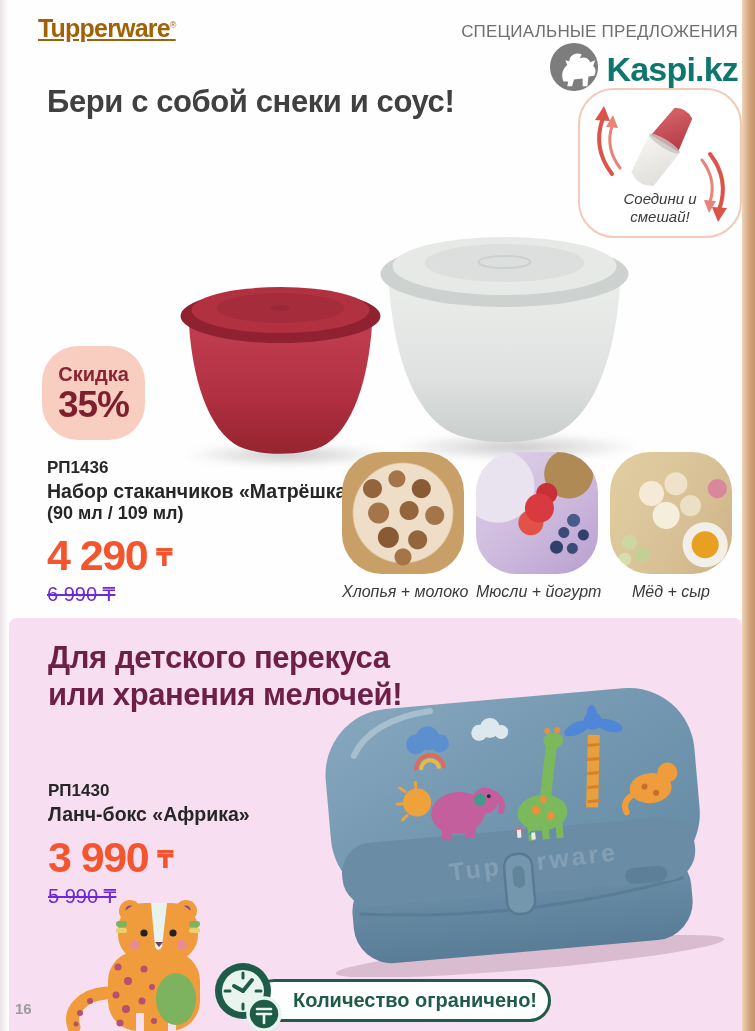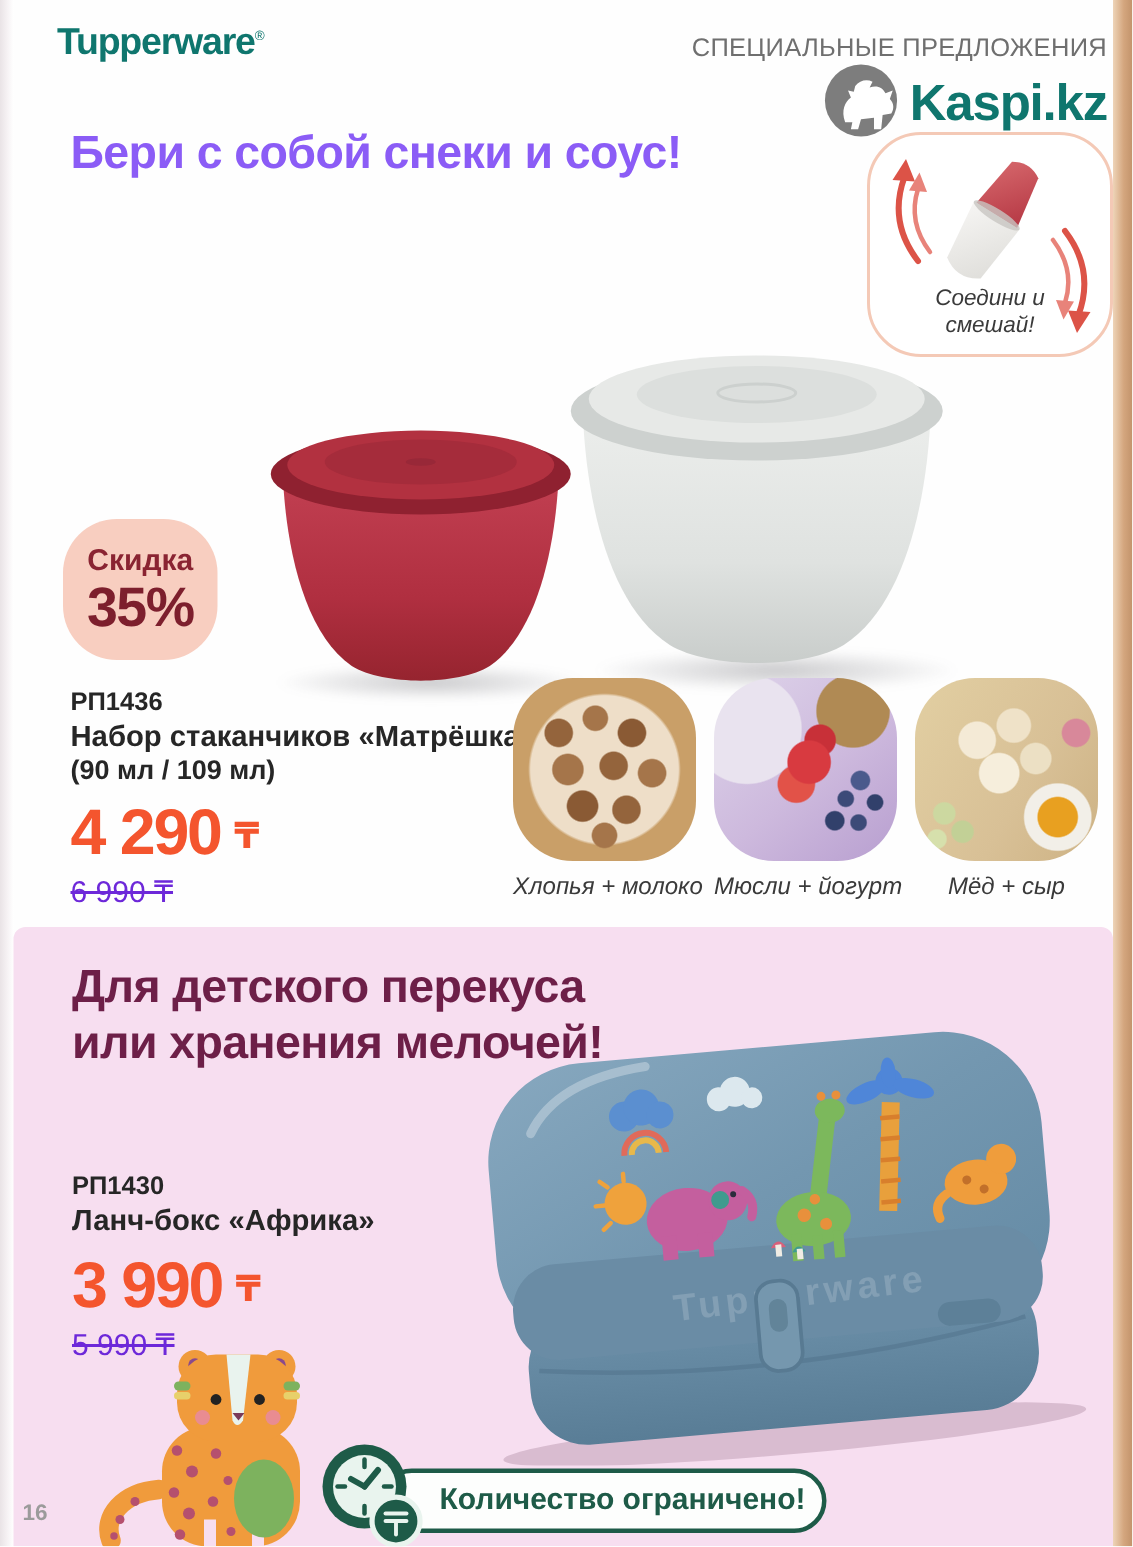--- a/index.html
+++ b/index.html
@@ -8,28 +8,28 @@
   .page { position:relative; width:755px; height:1031px; background:#fefefe; overflow:hidden; }
   .abs { position:absolute; }
 
   
   .edge-left { left:0; top:0; width:9px; height:1031px;
     background:linear-gradient(90deg,#e9e3e6 0,#f6f2f4 55%,#ffffff 100%); }
   .edge-right { left:742px; top:0; width:13px; height:1031px;
     background:linear-gradient(90deg,#eed4b8 0,#d4a67e 55%,#c2936b 100%); }
 
   
-  .brand { left:38px; top:14px; font-size:25px; font-weight:700; color:#0f766e; letter-spacing:-0.8px; }
+  .brand { left:38px; top:14px; font-size:25px; font-weight:700; color:#a16207; letter-spacing:-0.8px;text-decoration:underline; }
   .brand sup { font-size:9px; font-weight:400; }
   .offers { right:17px; top:22px; font-size:17px; font-weight:500; color:#6f6f6f; letter-spacing:0.2px; }
   .kaspi-row { right:17px; top:42px; display:flex; align-items:center; gap:7px; }
   .kaspi-text { font-size:34px; font-weight:700; color:#0f766e; letter-spacing:-0.8px; }
 
   
-  .h1 { left:47px; top:84px; font-size:31px; font-weight:700; color:#8b5cf6; letter-spacing:-0.4px; }
+  .h1 { left:47px; top:84px; font-size:31px; font-weight:700; color:#404040; letter-spacing:-0.4px; }
   .bullets { left:47px; top:130px; width:440px; font-size:19px; color:#3f3f3f; line-height:1.34; }
   .bullets div { position:relative; padding-left:15px; margin-bottom:4px; }
   .bullets div::before { content:"•"; position:absolute; left:0; top:0; font-size:15px; color:#3f3f3f; }
   .bullets b { font-weight:700; color:#1f1f1f; }
 
   .inset-badge { left:578px; top:88px; width:164px; height:150px; background:#fff;
     border:2px solid #f4c9b6; border-radius:36px;padding-left:20px; }
   .inset-caption { left:0; bottom:9px; width:100%; text-align:center; font-style:italic;
     font-size:15px; font-weight:500; color:#3a3a3a; line-height:1.25; }
   .inset-caption span { display:inline-block; width:92px; }

